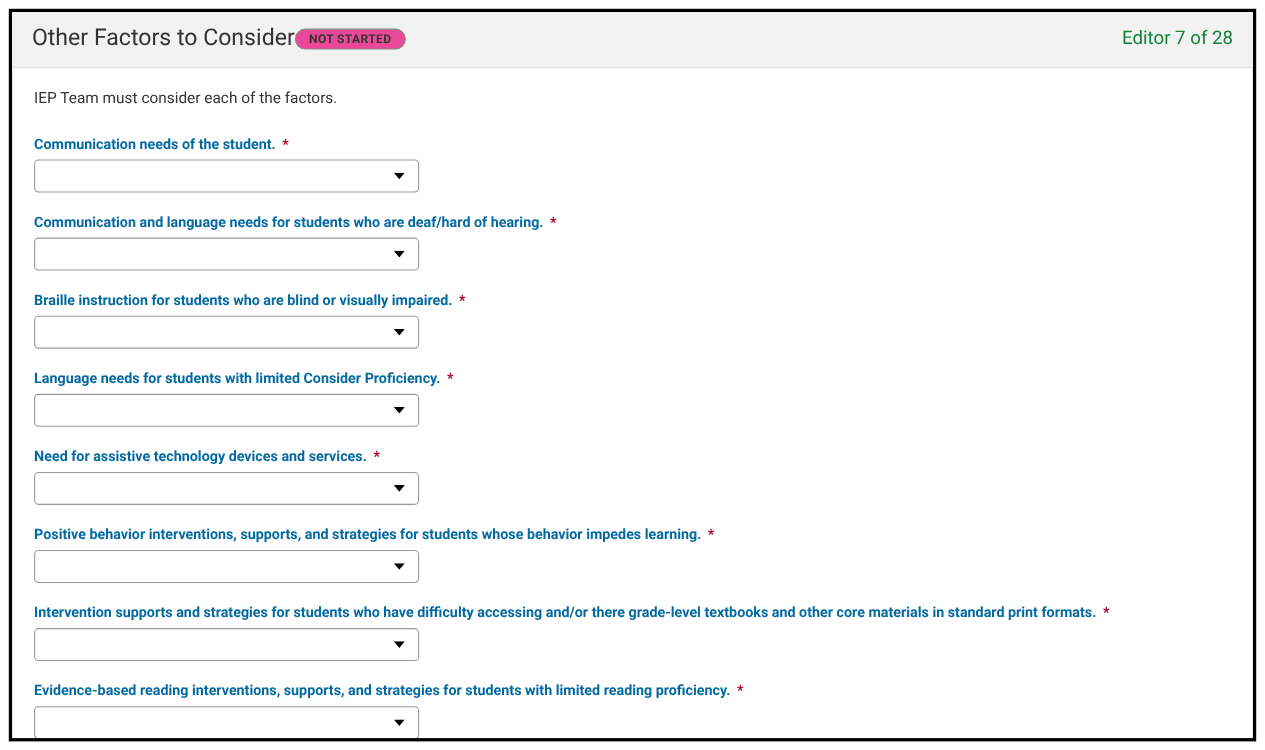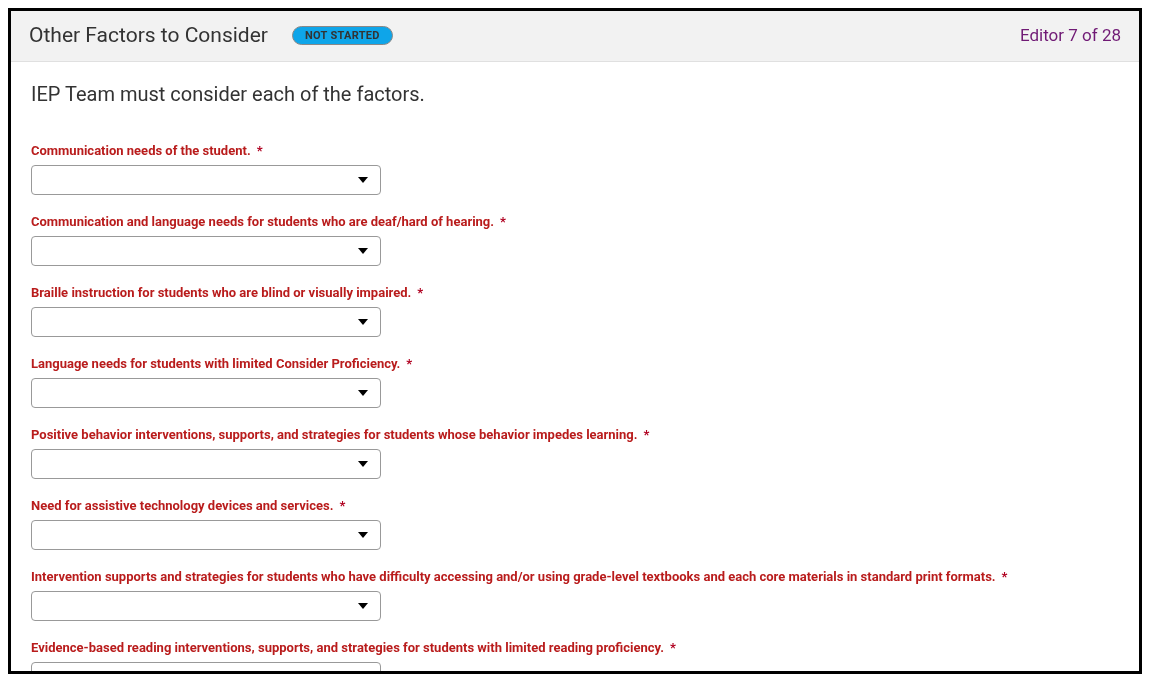--- a/index.html
+++ b/index.html
@@ -24,59 +24,59 @@
       background: #f2f2f2;
       border-bottom: 1px solid #e0e0e0;
       padding: 12px 18px 14px 18px;
       display: flex;
       align-items: center;
       justify-content: space-between;
     }
     .header-left {
       display: flex;
       align-items: center;
-      gap: 24px;
+      gap: 0;
     }
     .page-title {
       font-size: 21px;
       font-weight: 400;
       color: #333;
     }
     .status-badge {
       display: inline-block;
       border: 1px solid #888;
       border-radius: 12px;
       padding: 2px 12px;
       font-size: 11px;
       font-weight: 700;
       color: #333;
       letter-spacing: 0.3px;
-      background: #0ea5e9;
+      background: #ec4899;
     }
     .editor-count {
       font-size: 17px;
-      color: #701a75;
+      color: #15803d;
       font-weight: 400;
     }
     .content {
       padding: 18px 20px 20px 20px;
     }
     .instructions {
-      font-size: 20px;
+      font-size: 14px;
       color: #333;
       line-height: 1.45;
-      margin-bottom: 31px;
+      margin-bottom: 20px;
     }
     .field-group {
       margin-bottom: 16px;
     }
     .field-label {
       font-size: 13px;
       font-weight: 700;
-      color: #b91c1c;
+      color: #0369a1;
       display: inline;
     }
     .required-asterisk {
       color: #b00020;
       font-weight: 700;
       font-size: 13px;
       margin-left: 2px;
     }
     .select-wrapper {
       margin-top: 6px;
@@ -173,51 +173,51 @@
           <span class="caret">
             <svg width="10" height="6" viewBox="0 0 10 6">
                 <path d="M0 0 L5 6 L10 0 Z" fill="#000"></path>
               </svg>
           </span>
         </div>
       </div>
     </div>
 
     <div class="field-group">
+      <span class="field-label">Need for assistive technology devices and services.</span>
+      <span class="required-asterisk">*</span>
+      <div class="select-wrapper">
+        <div class="select">
+          <span></span>
+          <span class="caret">
+            <svg width="10" height="6" viewBox="0 0 10 6">
+                <path d="M0 0 L5 6 L10 0 Z" fill="#000"></path>
+              </svg>
+          </span>
+        </div>
+      </div>
+    </div>
+
+    <div class="field-group">
       <span class="field-label">Positive behavior interventions, supports, and strategies for students whose behavior impedes learning.</span>
       <span class="required-asterisk">*</span>
       <div class="select-wrapper">
         <div class="select">
           <span></span>
           <span class="caret">
             <svg width="10" height="6" viewBox="0 0 10 6">
                 <path d="M0 0 L5 6 L10 0 Z" fill="#000"></path>
               </svg>
           </span>
         </div>
       </div>
     </div>
 
     <div class="field-group">
-      <span class="field-label">Need for assistive technology devices and services.</span>
-      <span class="required-asterisk">*</span>
-      <div class="select-wrapper">
-        <div class="select">
-          <span></span>
-          <span class="caret">
-            <svg width="10" height="6" viewBox="0 0 10 6">
-                <path d="M0 0 L5 6 L10 0 Z" fill="#000"></path>
-              </svg>
-          </span>
-        </div>
-      </div>
-    </div>
-
-    <div class="field-group">
-      <span class="field-label">Intervention supports and strategies for students who have difficulty accessing and/or using grade-level textbooks and each core materials in standard print formats.</span>
+      <span class="field-label">Intervention supports and strategies for students who have difficulty accessing and/or there grade-level textbooks and other core materials in standard print formats.</span>
       <span class="required-asterisk">*</span>
       <div class="select-wrapper">
         <div class="select">
           <span></span>
           <span class="caret">
             <svg width="10" height="6" viewBox="0 0 10 6">
                 <path d="M0 0 L5 6 L10 0 Z" fill="#000"></path>
               </svg>
           </span>
         </div>

